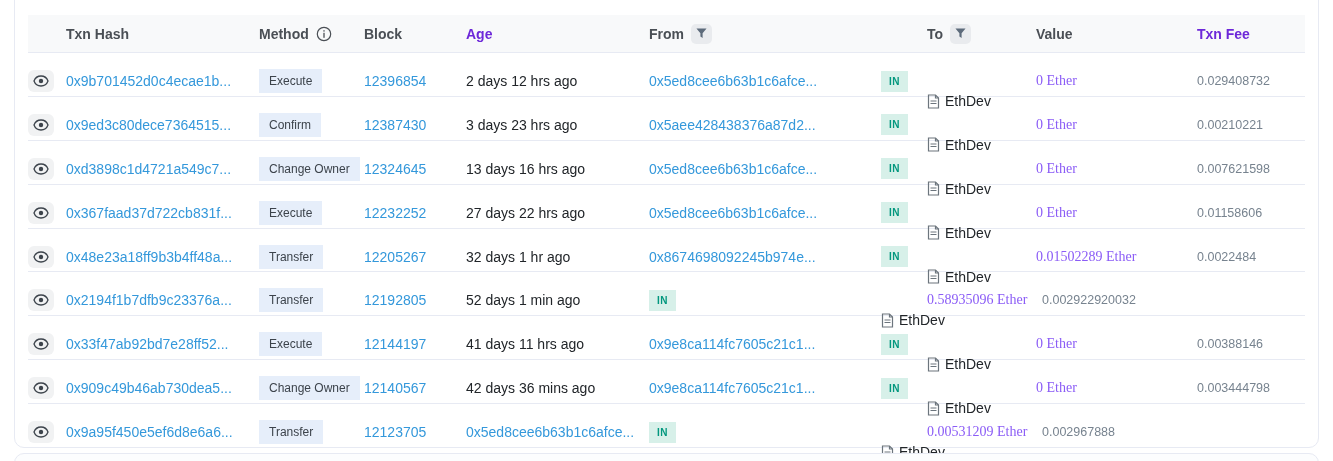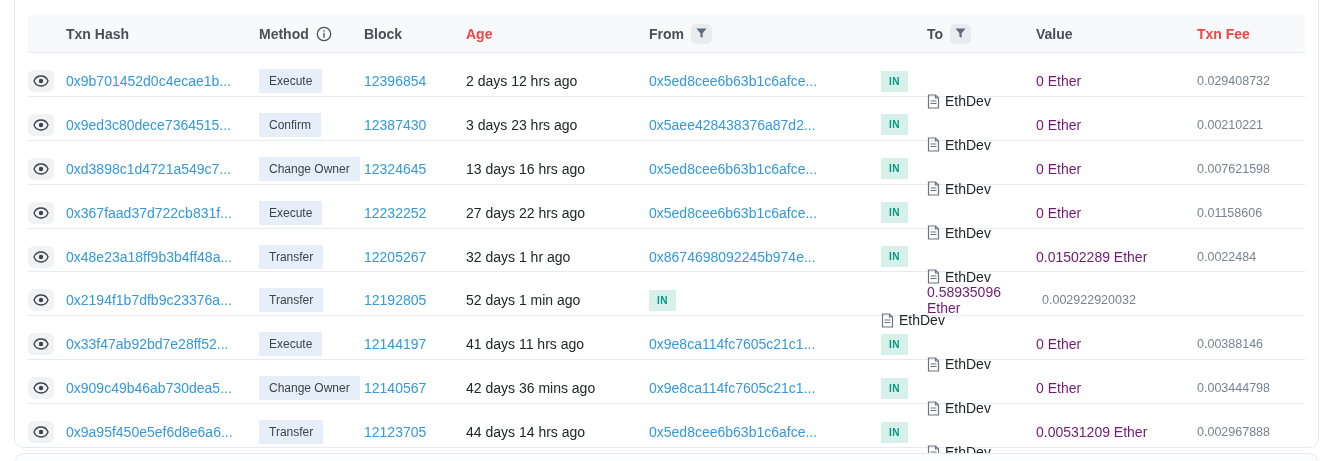--- a/index.html
+++ b/index.html
@@ -21,21 +21,21 @@
     display:grid;
     grid-template-columns:38px 193px 105px 102px 183px 232px 46px 109px 155px 1fr;
     align-items:center;
   }
 
   .thead {
     background:#f8f9fa; height:38px; border-bottom:1px solid #e7eaf3;
     font-weight:bold; color:#4a4f55; font-size:14px;
   }
   .th { display:flex; align-items:center; gap:7px; }
-  .th.sorted { color:#ef4444;text-align:center; }
+  .th.sorted { color:#6d28d9;text-align:center; }
   .th-pad { padding-left:6px; }
 
   .row { height:43.9px; border-bottom:1px solid #e7eaf3; font-size:14px; color:#212529; }
   .row:last-child { border-bottom:none; }
 
   .cell { display:flex; align-items:center; }
 
   .eye-btn {
     width:26px; height:22px; background:#f1f2f3; border:none; border-radius:6px;
     display:flex; align-items:center; justify-content:center; cursor:pointer;
@@ -59,21 +59,21 @@
   .to-link { color:#212529; text-decoration:none; cursor:pointer; display:flex; align-items:center; gap:5px;margin-top:40px; }
 
   .fee { font-size:12.5px; color:#77838f; padding-left:6px; }
 
   .filter-btn {
     width:21px; height:20px; background:#e9ebee; border:none; border-radius:5px;
     display:flex; align-items:center; justify-content:center; cursor:pointer;
   }
 
   .info-icon { display:flex; align-items:center; cursor:pointer; }
-  .value-cell { color:#701a75; }
+  .value-cell { color:#8b5cf6;font-family:Liberation Serif, serif; }
 </style>
 </head>
 <body>
 
 <div class="page">
   <div class="card">
 
     <div class="grid-row thead">
       <div class="th"></div>
       <div class="th">
@@ -498,23 +498,20 @@
     <div class="cell">
       <a class="link">0x9a95f450e5ef6d8e6a6...</a>
     </div>
     <div class="cell">
       <span class="method-badge">Transfer</span>
     </div>
     <div class="cell">
       <a class="link">12123705</a>
     </div>
     <div class="cell">
-      <span>44 days 14 hrs ago</span>
-    </div>
-    <div class="cell">
       <a class="link">0x5ed8cee6b63b1c6afce...</a>
     </div>
     <div class="cell">
       <span class="in-badge">IN</span>
     </div>
     <div class="cell to-cell">
       <a class="to-link">
         <svg width="13" height="15" viewBox="0 0 13 15">
           <path d="M1.5 1 L8.5 1 L11.5 4 L11.5 14 L1.5 14 Z" fill="none" stroke="#6c757d" stroke-width="1.2"></path>
           <path d="M8.5 1 L8.5 4 L11.5 4" fill="none" stroke="#6c757d" stroke-width="1.2"></path>

